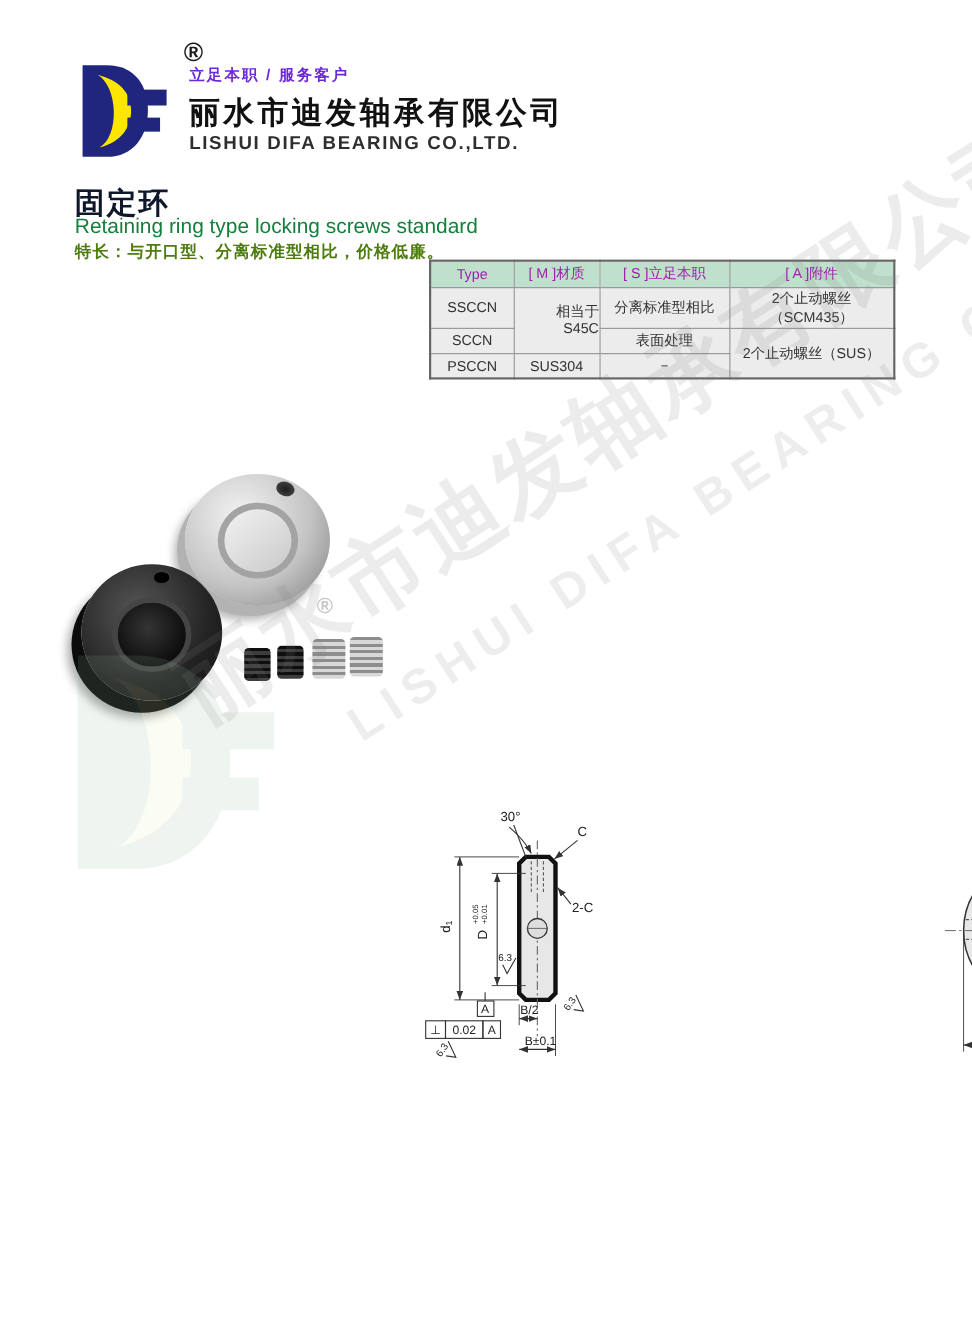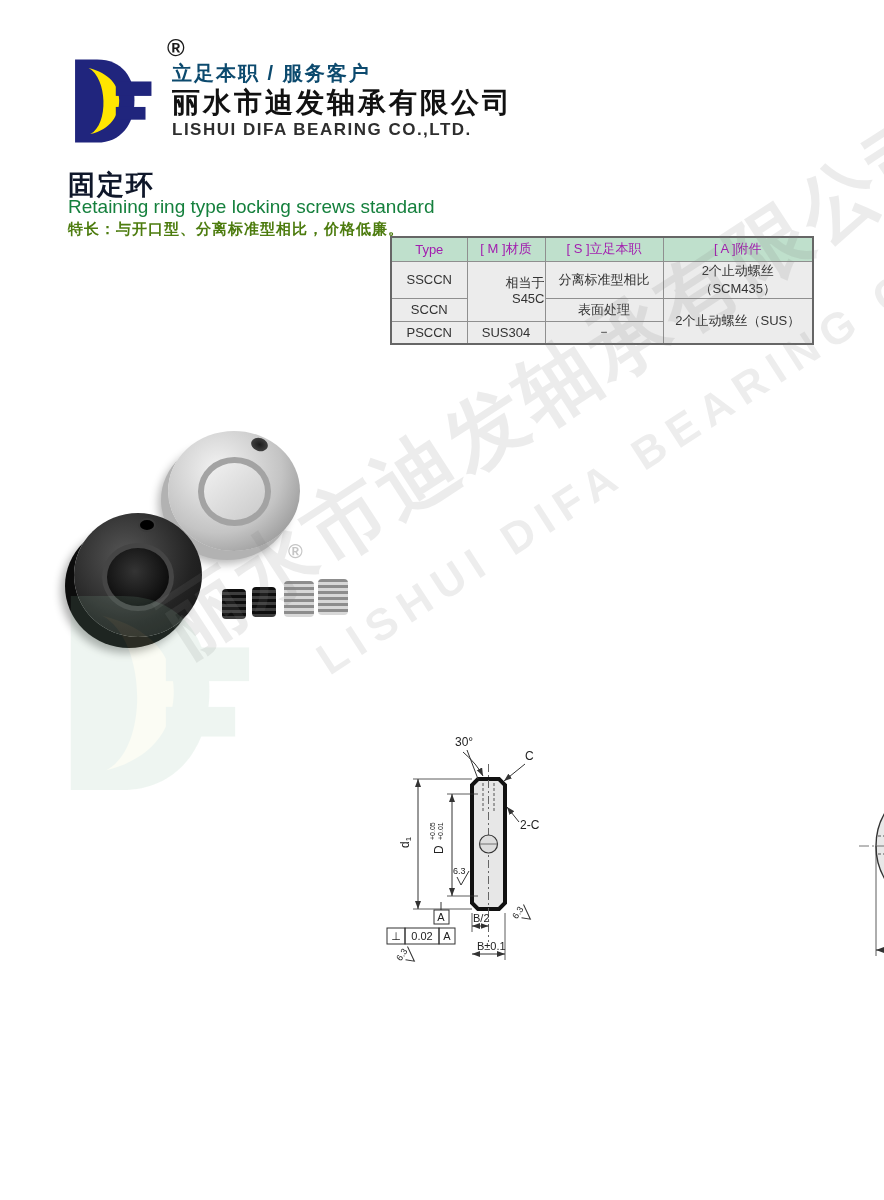--- a/index.html
+++ b/index.html
@@ -5,21 +5,21 @@
   * { margin:0; padding:0; box-sizing:border-box; }
   html,body { background:#fff; }
   .page {
     position:relative; width:884px; height:1200px; margin:0 auto;
     background:#ffffff; overflow:hidden;
     font-family:"Liberation Sans", sans-serif; color:#222;
   }
   
   .logo { position:absolute; left:66px; top:56px; width:86px; height:90px; }
   .reg-mark { position:absolute; left:167px; top:34px; font-size:24px; font-weight:bold; color:#1a1a1a; }
-  .slogan { position:absolute; left:172px; top:60px; font-size:20px; font-weight:bold; color:#0c4a6e; letter-spacing:2px; }
+  .slogan { position:absolute; left:172px; top:60px; font-size:14px; font-weight:bold; color:#6d28d9; letter-spacing:2px; }
   .company-cn { position:absolute; left:172px; top:84px; font-size:28px; font-weight:bold; color:#111; letter-spacing:3px; }
   .company-en { position:absolute; left:172px; top:120px; font-size:17px; font-weight:bold; color:#2e2e2e; letter-spacing:1.5px; }
   
   .title-row { position:absolute; left:68px; top:167px; display:flex; align-items:baseline; gap:22px; }
   .title-cn { font-size:27px; font-weight:bold; color:#0f172a; letter-spacing:2px; }
   .title-sub { font-size:19px; font-weight:bold; color:#00a651; letter-spacing:2px; }
   .title-en { position:absolute; left:68px; top:196px; font-size:19px; color:#15803d;text-align:center; }
   .feature { position:absolute; left:68px; top:220px; font-size:15px; font-weight:bold; color:#4d7c0f; letter-spacing:1px; }
   
   table { border-collapse:collapse; table-layout:fixed; }

